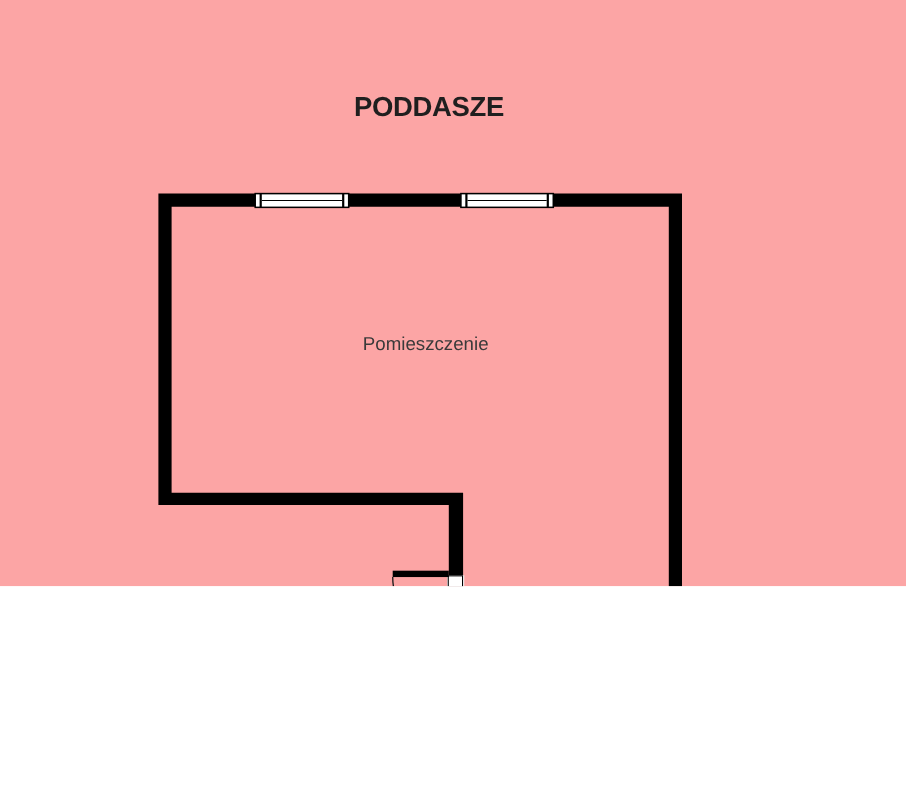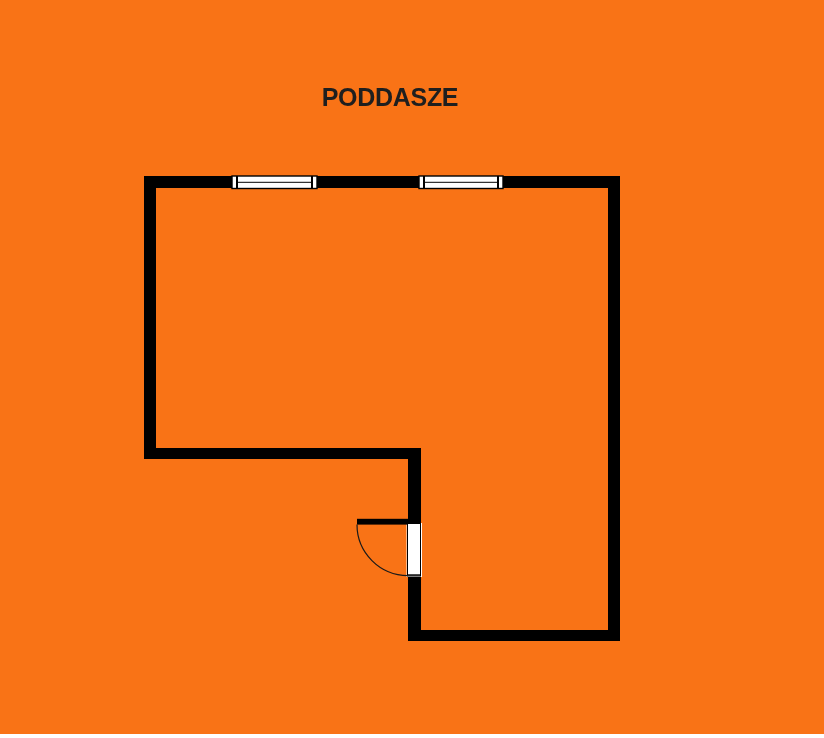--- a/index.html
+++ b/index.html
@@ -3,22 +3,22 @@
 <meta charset="utf-8">
 <style>
   html, body {
     margin: 0;
     padding: 0;
     background: #ffffff;
   }
   .canvas {
     position: relative;
     width: 824px;
-    height: 734px;
-    background: #f97316;
+    height: 533px;
+    background: #fca5a5;
     overflow: hidden;
     font-family: "Liberation Sans", "DejaVu Sans", sans-serif;
   }
   .plan-title {
     position: absolute;
     top: 83px;
     left: 0;
     width: 780px;
     text-align: center;
     font-size: 25px;
@@ -75,15 +75,16 @@
       <rect x="407.5" y="523.5" width="13" height="52.5" fill="#ffffff" stroke="#000000" stroke-width="1"></rect>
       <line x1="407.5" y1="575" x2="420.5" y2="575" stroke="#000000" stroke-width="1.4"></line>
 
       <rect x="357" y="518.8" width="51" height="5.8" fill="#000000"></rect>
 
       <path d="M357,524.6 A51,51 0 0 0 408,575.6" fill="none" stroke="#1a1a1a" stroke-width="1.2"></path>
     </g>
   </svg>
 
   <div class="room-label">
+    <div>Pomieszczenie</div>
   </div>
 
 </div>
 
 </body></html>

